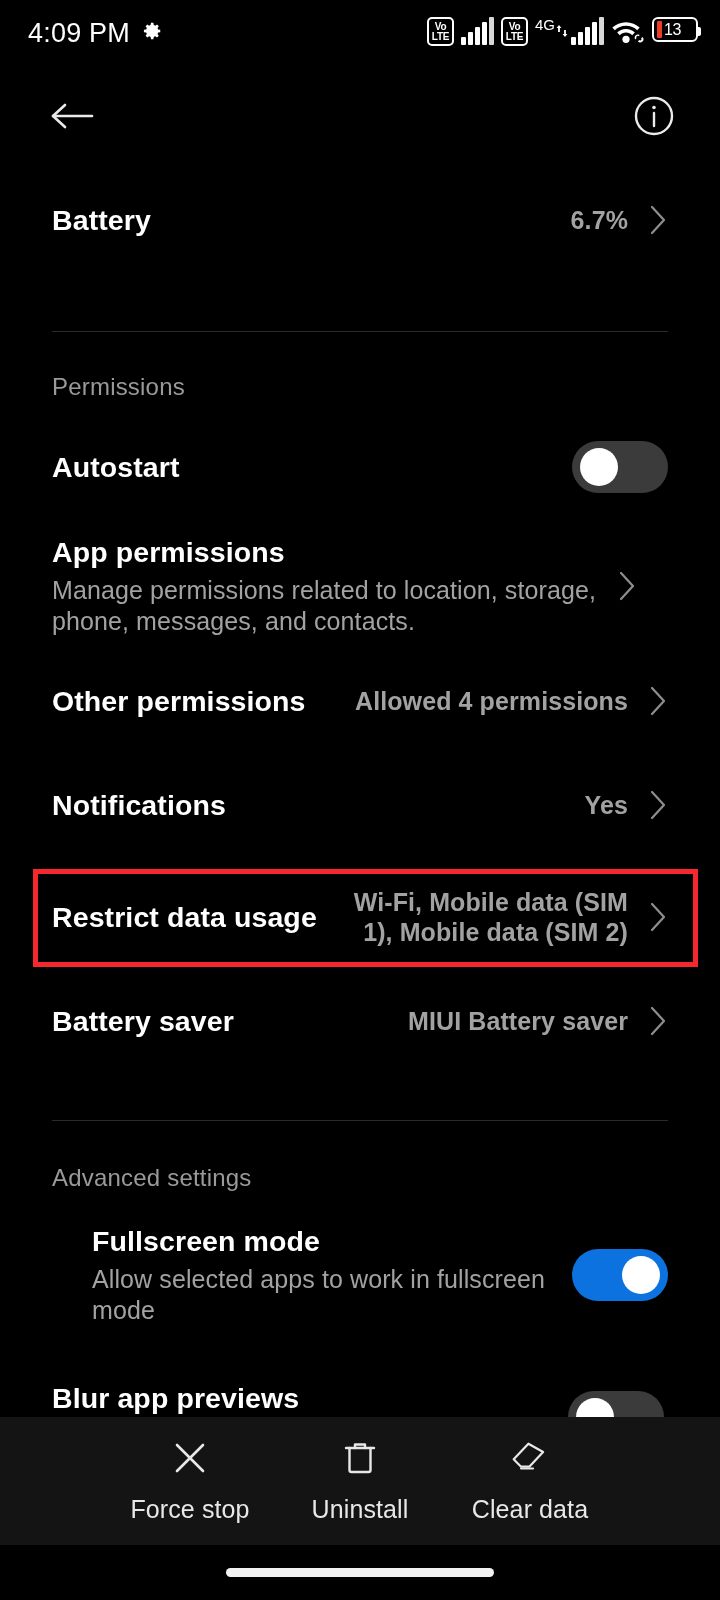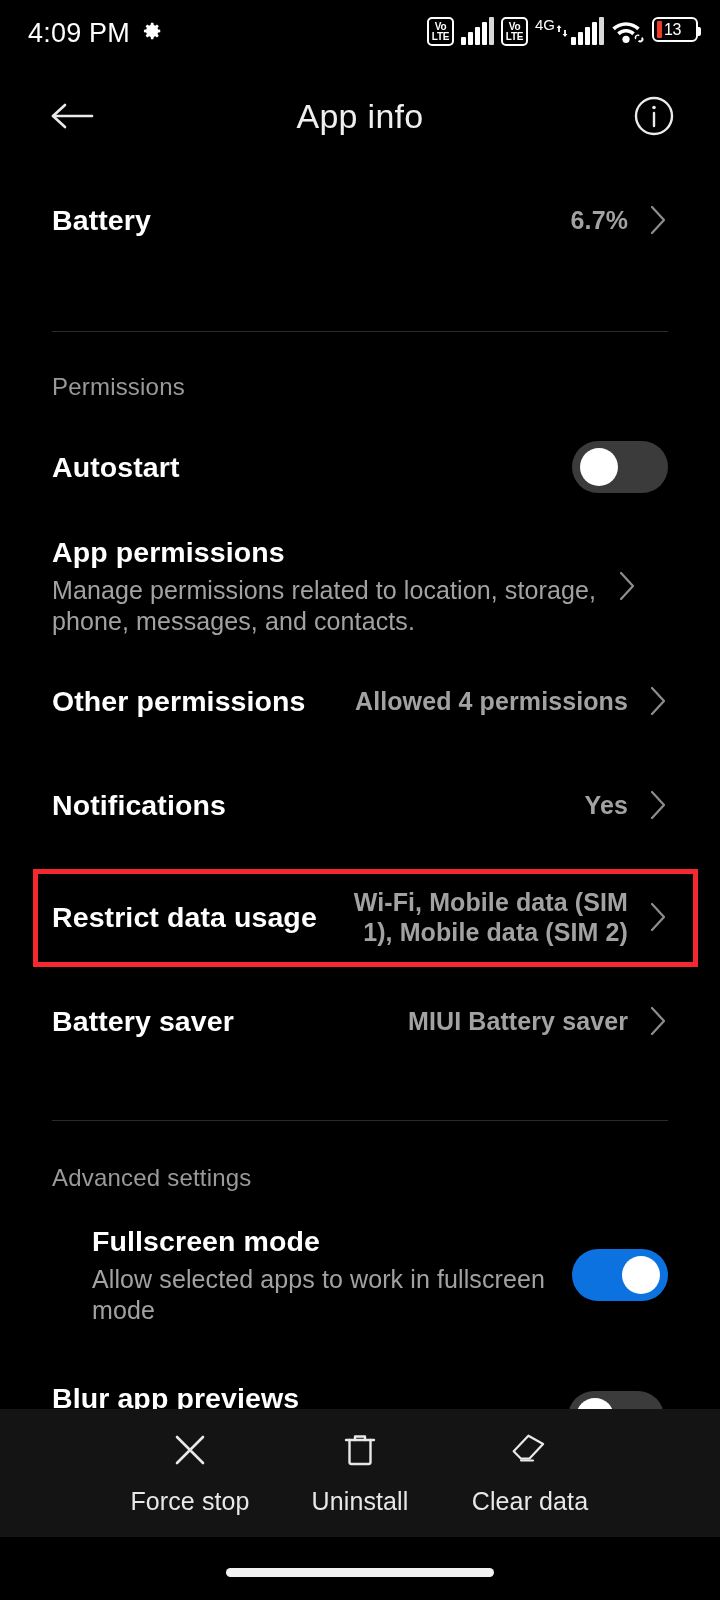--- a/index.html
+++ b/index.html
@@ -97,21 +97,21 @@
   .toggle.on .knob { left:50px; }
 
   
   .highlight-box {
     position:absolute; left:33px; top:869px; width:665px; height:98px;
     border:5px solid #f4282d; pointer-events:none; z-index:5;
   }
 
   
   .actionbar {
-    position:absolute; left:0; bottom:63px; width:720px; height:128px;
+    position:absolute; left:0; bottom:55px; width:720px; height:128px;
     background:#141414;
     display:flex; align-items:center; justify-content:center; gap:0;
   }
   .action { width:170px; display:flex; flex-direction:column; align-items:center; gap:13px; }
   .action-label { color:#e8e8e8; font-size:25px; letter-spacing:.1px; }
   .gesture-wrap {
     position:absolute; left:0; bottom:0; width:720px; height:55px;
     background:#000; display:flex; align-items:center; justify-content:center;
   }
   .gesture-bar { width:268px; height:9px; border-radius:5px; background:#f2f2f2; }
@@ -178,21 +178,20 @@
     </div>
   </div>
 
   <div class="appbar">
     <span class="appbar-back">
       <svg width="44" height="34" viewBox="0 0 44 34" fill="none" stroke="#eaeaea" stroke-width="2.6" stroke-linecap="round" stroke-linejoin="round">
         <path d="M42 17H3"></path>
           <path d="M15 6L3 17l12 11"></path>
       </svg>
     </span>
-    <span class="appbar-title">App info</span>
     <span class="appbar-info">
       <svg width="44" height="44" viewBox="0 0 44 44" fill="none" stroke="#eaeaea" stroke-width="2.4">
         <circle cx="22" cy="22" r="18"></circle>
         <circle cx="22" cy="13.5" r="1.8" fill="#eaeaea" stroke="none"></circle>
         <path d="M22 19v13" stroke-linecap="round"></path>
       </svg>
     </span>
   </div>
 
   <div class="content">

